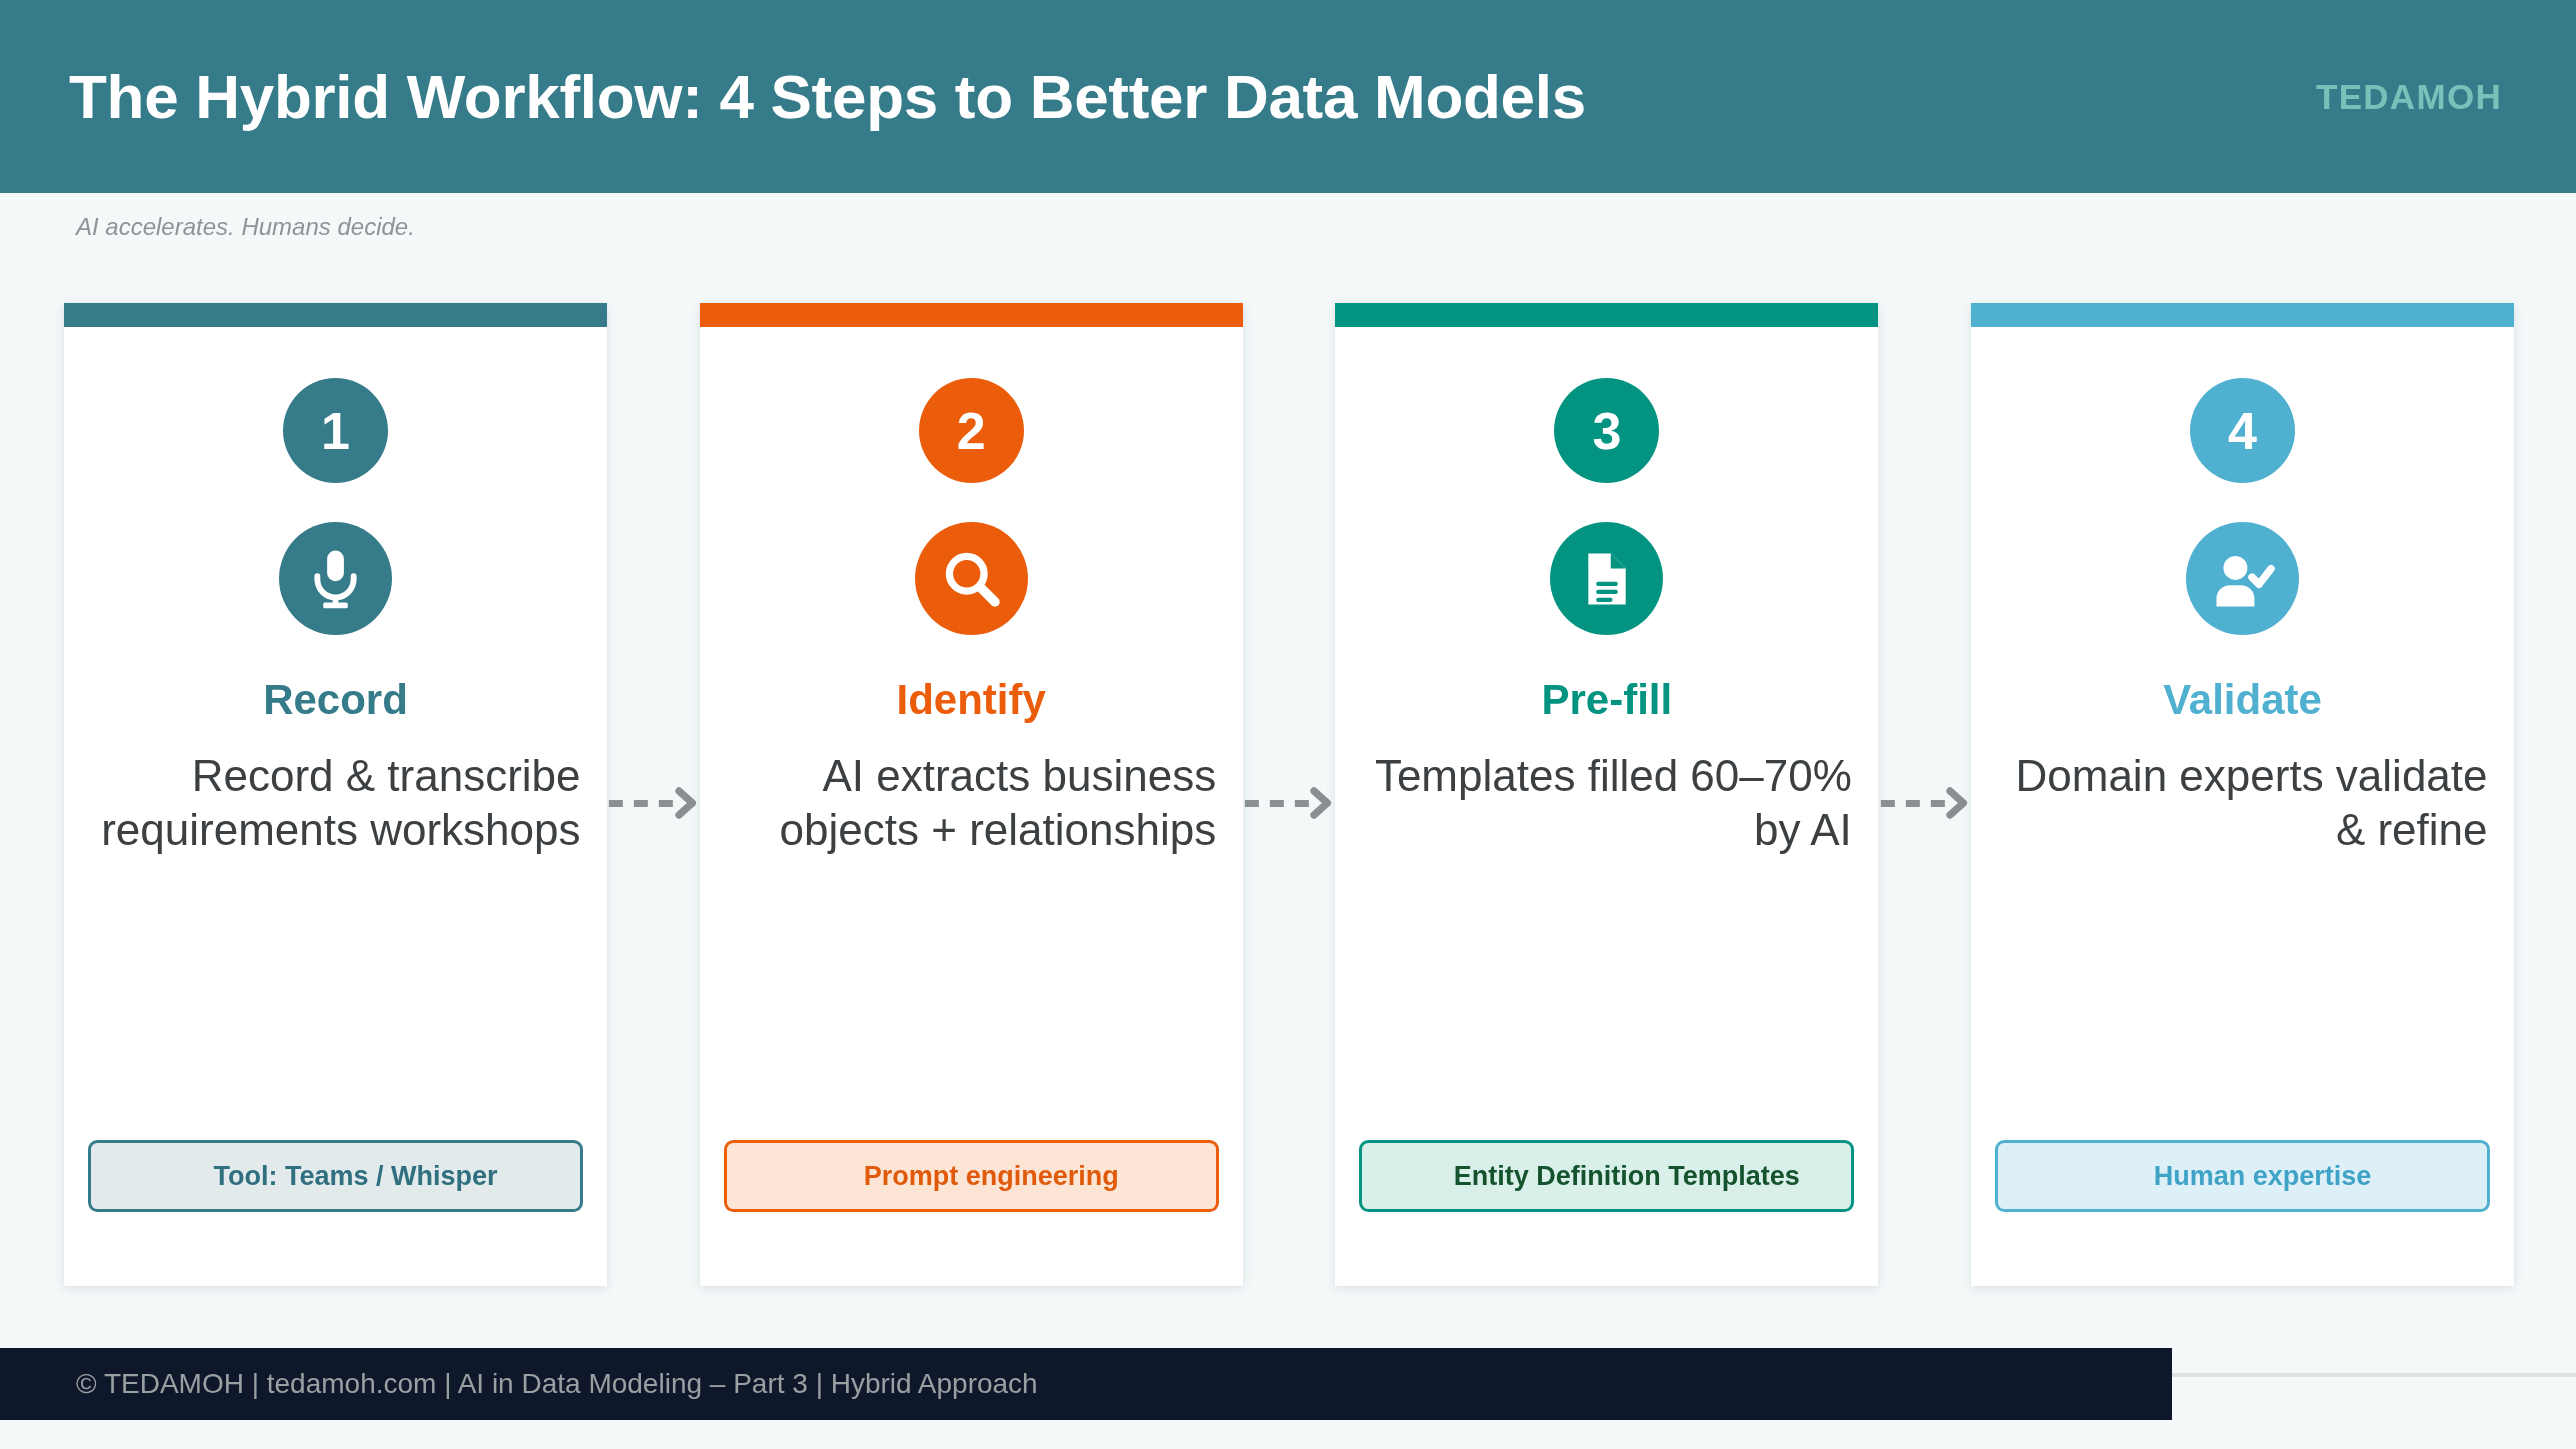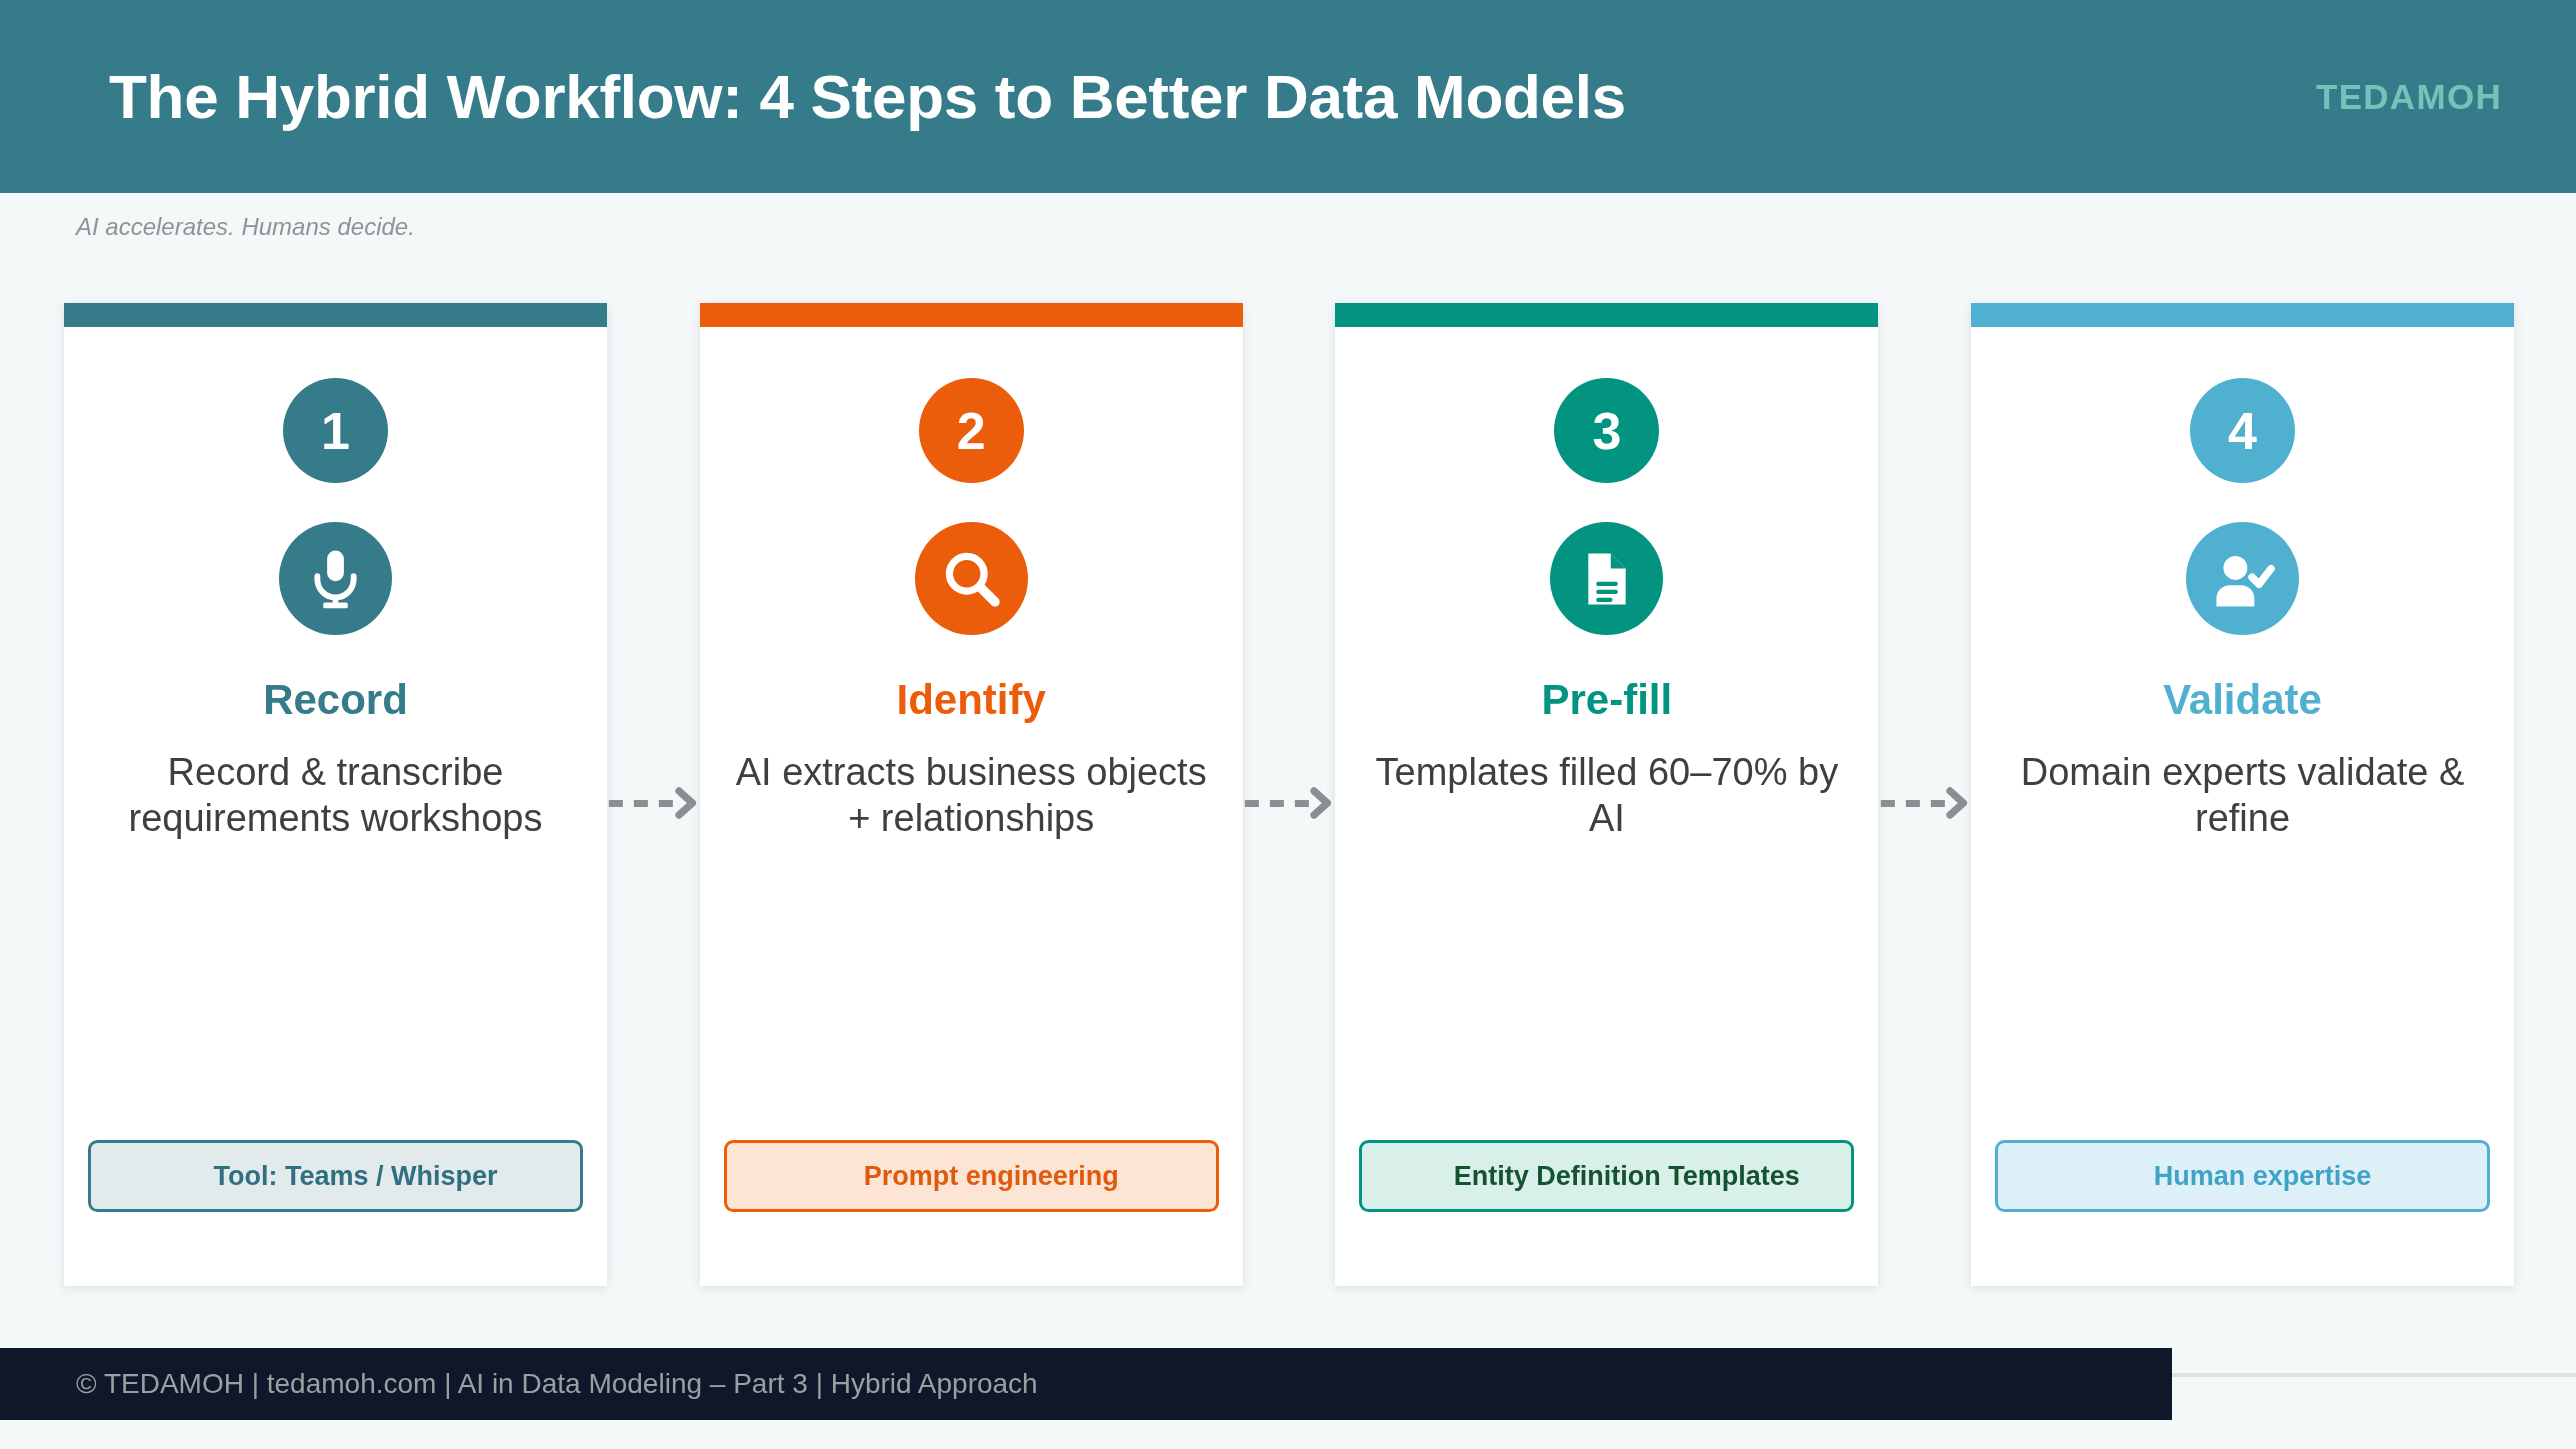--- a/index.html
+++ b/index.html
@@ -19,21 +19,21 @@
   .header {
     position: absolute;
     left: 0; top: 0;
     width: 2576px;
     height: 193px;
     background: #357b8a;
     display: flex;
     align-items: center;
     justify-content: space-between;
     box-sizing: border-box;
-    padding: 0 74px 0 109px;
+    padding: 0 74px 0 69px;
   }
   .header-title {
     color: #ffffff;
     font-size: 62px;
     font-weight: bold;
     letter-spacing: -0.3px;
     line-height: 1.05;
     white-space: nowrap;
   }
   .header-brand {
@@ -115,24 +115,24 @@
   .icon-circle svg { display: block; }
   .card-title {
     margin-top: 44px;
     font-size: 42px;
     font-weight: bold;
     line-height: 1;
     flex: 0 0 auto;
   }
   .card-desc {
     margin-top: 28px;
-    font-size: 38px;
+    font-size: 44px;
     color: #3c4043;
     line-height: 1.22;
-    text-align: center;
+    text-align: right;
     width: 490px;
     flex: 0 0 auto;
   }
   .badge {
     position: absolute;
     left: 24px;
     bottom: 74px;
     width: 495px;
     height: 72px;
     border-radius: 9.4px;

